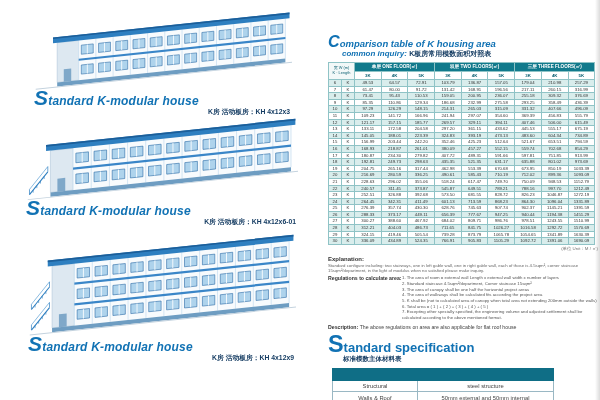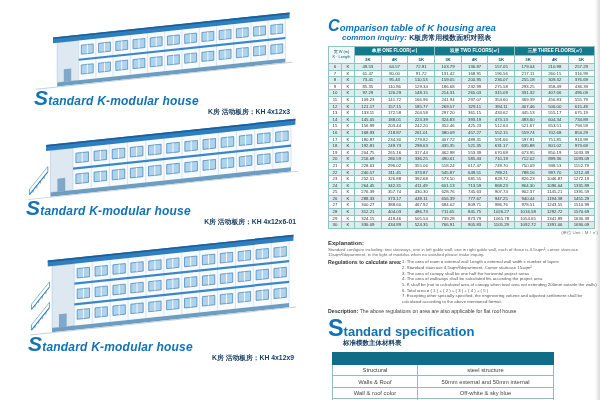--- a/index.html
+++ b/index.html
@@ -15,21 +15,21 @@
   .bb3{left:28px;top:230px;width:268px;}
   .bsvg{width:100%;}
   .bsvg svg{display:block;width:100%;height:auto;}
   figcaption{margin-top:1px;}
   .b-title{font-size:12px;font-style:italic;font-weight:bold;color:#1172b4;text-align:left;line-height:11px;letter-spacing:.2px;}
   .b-title::first-letter{font-size:1.75em;}
   .b-sub{font-size:6.8px;font-weight:bold;color:#163d63;text-align:right;margin-top:0;padding-right:2px;}
 
   
   .right-col{position:absolute;left:328px;top:0;width:270px;}
-  .r-title{margin-top:20px;}
+  .r-title{margin-top:36px;}
   .r-t1{font-size:9.5px;font-style:italic;font-weight:bold;color:#1172b4;line-height:10px;}
   .r-t1::first-letter{font-size:1.7em;}
   .r-t2{font-size:8px;font-style:italic;font-weight:bold;color:#1172b4;line-height:9px;margin-left:14px;}
   .r-t2 .zh{font-style:normal;color:#163d63;font-size:7px;}
 
   table.big{width:267px;border-collapse:collapse;table-layout:fixed;margin-top:4px;}
   table.big th,table.big td{border:0.5px solid #8fc3c6;padding:0;text-align:center;
         font-size:4.3px;line-height:5.6px;color:#333;font-weight:normal;overflow:hidden;white-space:nowrap;}
   table.big th.grp{background:#117a8c;color:#fff;font-size:4.6px;height:8px;font-weight:bold;}
   table.big th.corner{background:#f2f8f8;color:#0f6274;font-size:3.9px;line-height:4.6px;}

